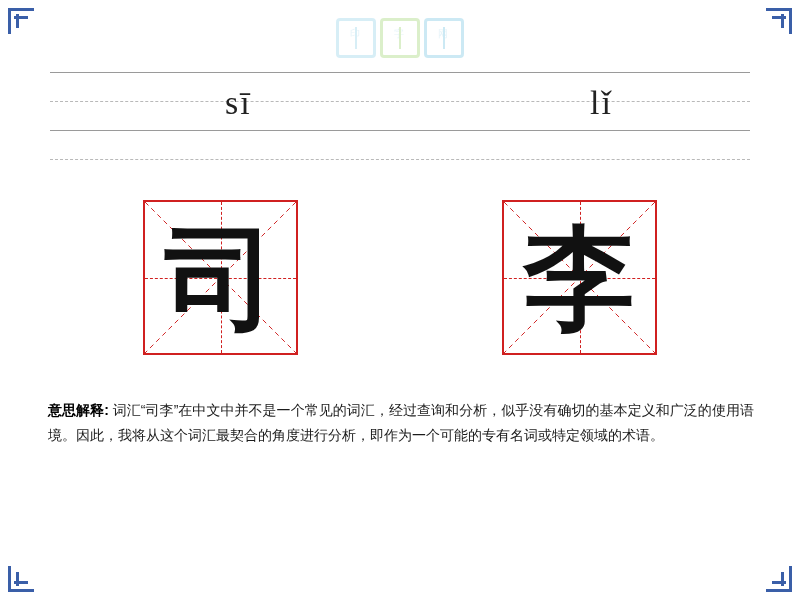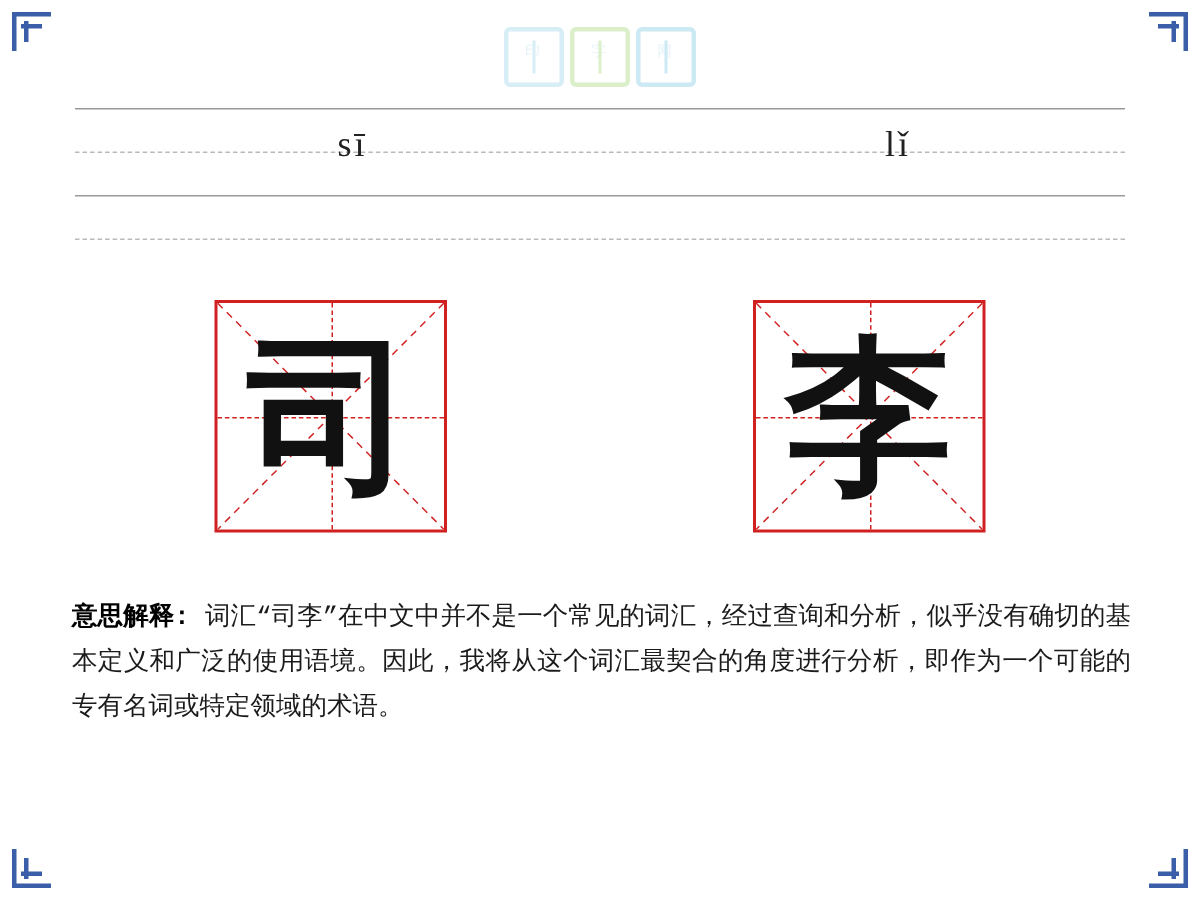--- a/index.html
+++ b/index.html
@@ -115,21 +115,21 @@
   .rule.solid { border-top: 1px solid #9a9a9a; }
   .rule.r1 { top: 0; }
   .rule.r2 { top: 29px; }
   .rule.r3 { top: 58px; }
   .rule.r4 { top: 87px; }
 
   .pinyin {
     position: absolute;
     top: 12px;
     font-family: "Liberation Serif", serif;
-    font-size: 24px;
+    font-size: 34px;
     color: #222222;
     letter-spacing: 2px;
     text-align: center;
   }
   .pinyin-1 { left: 175px; }
   .pinyin-2 { left: 540px; }
 
   
   .chars {
     position: absolute;
@@ -191,22 +191,22 @@
     color: #111111;
     font-weight: 700;
   }
 
   
   .explain {
     position: absolute;
     left: 48px;
     top: 398px;
     width: 706px;
-    font-family: Liberation Mono, monospace;
-    font-size: 17px;
+    font-family: Liberation Sans, sans-serif;
+    font-size: 14px;
     line-height: 1.75;
     color: #1b1b1b;
     text-align: justify;
   }
   .explain .label {
     font-weight: 700;
     color: #000000;
   }
 </style>
 </head>

